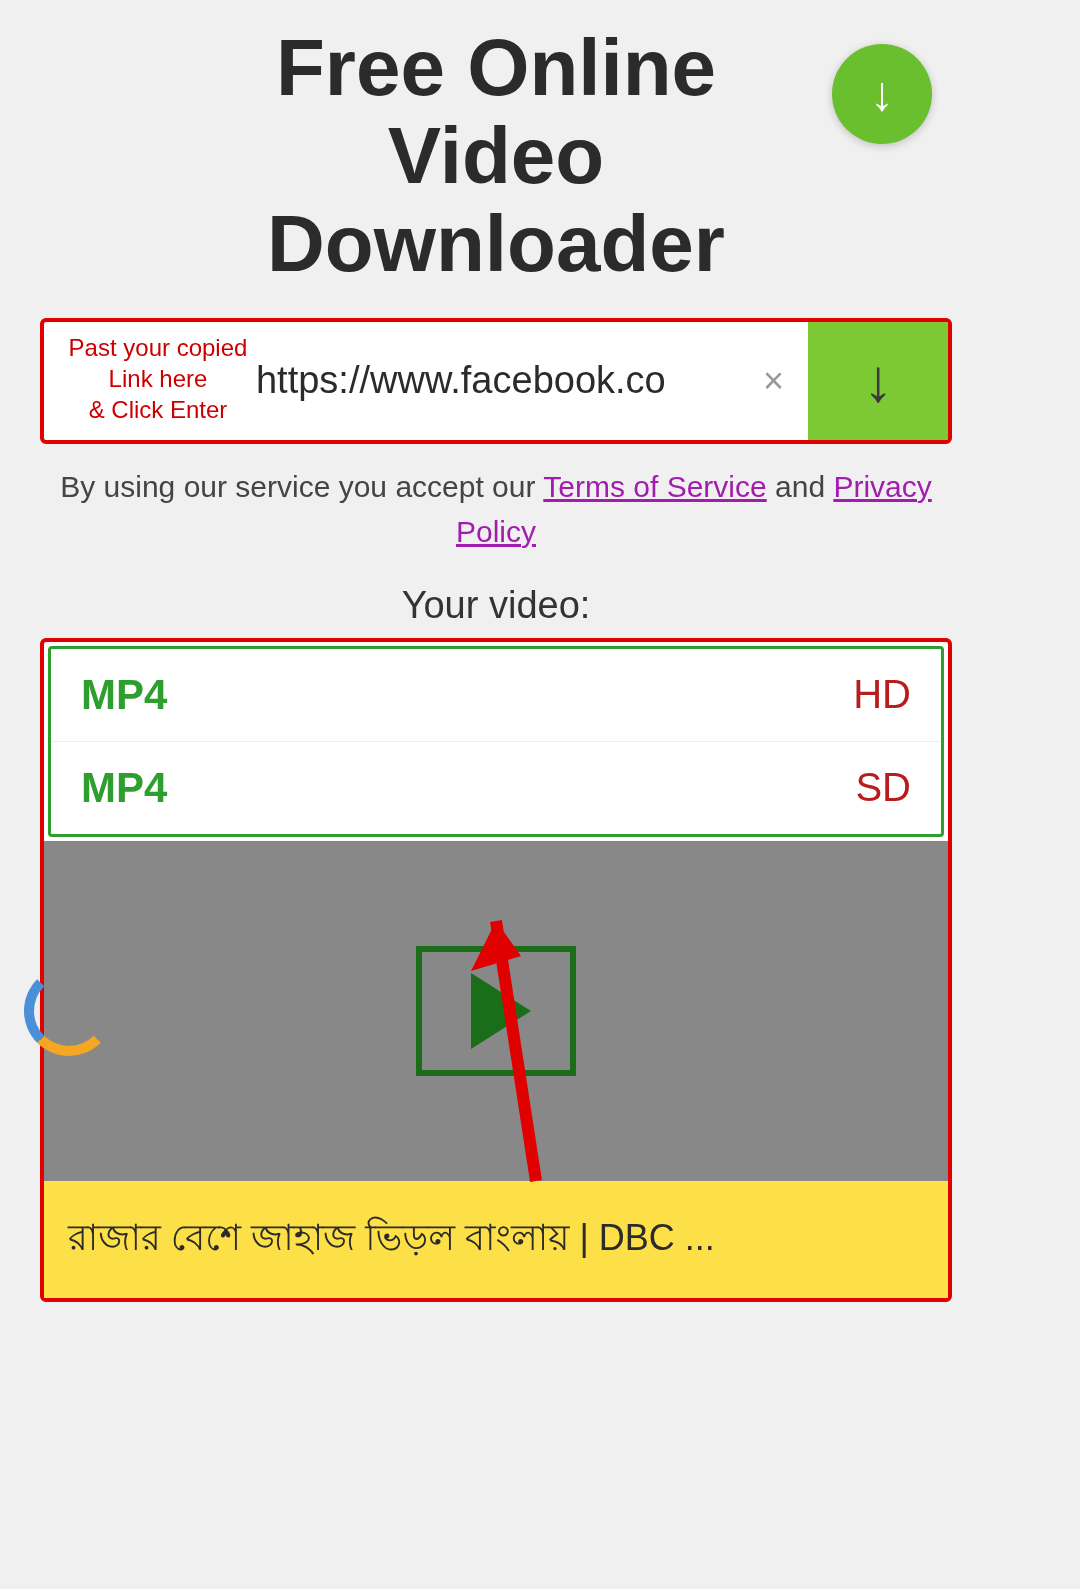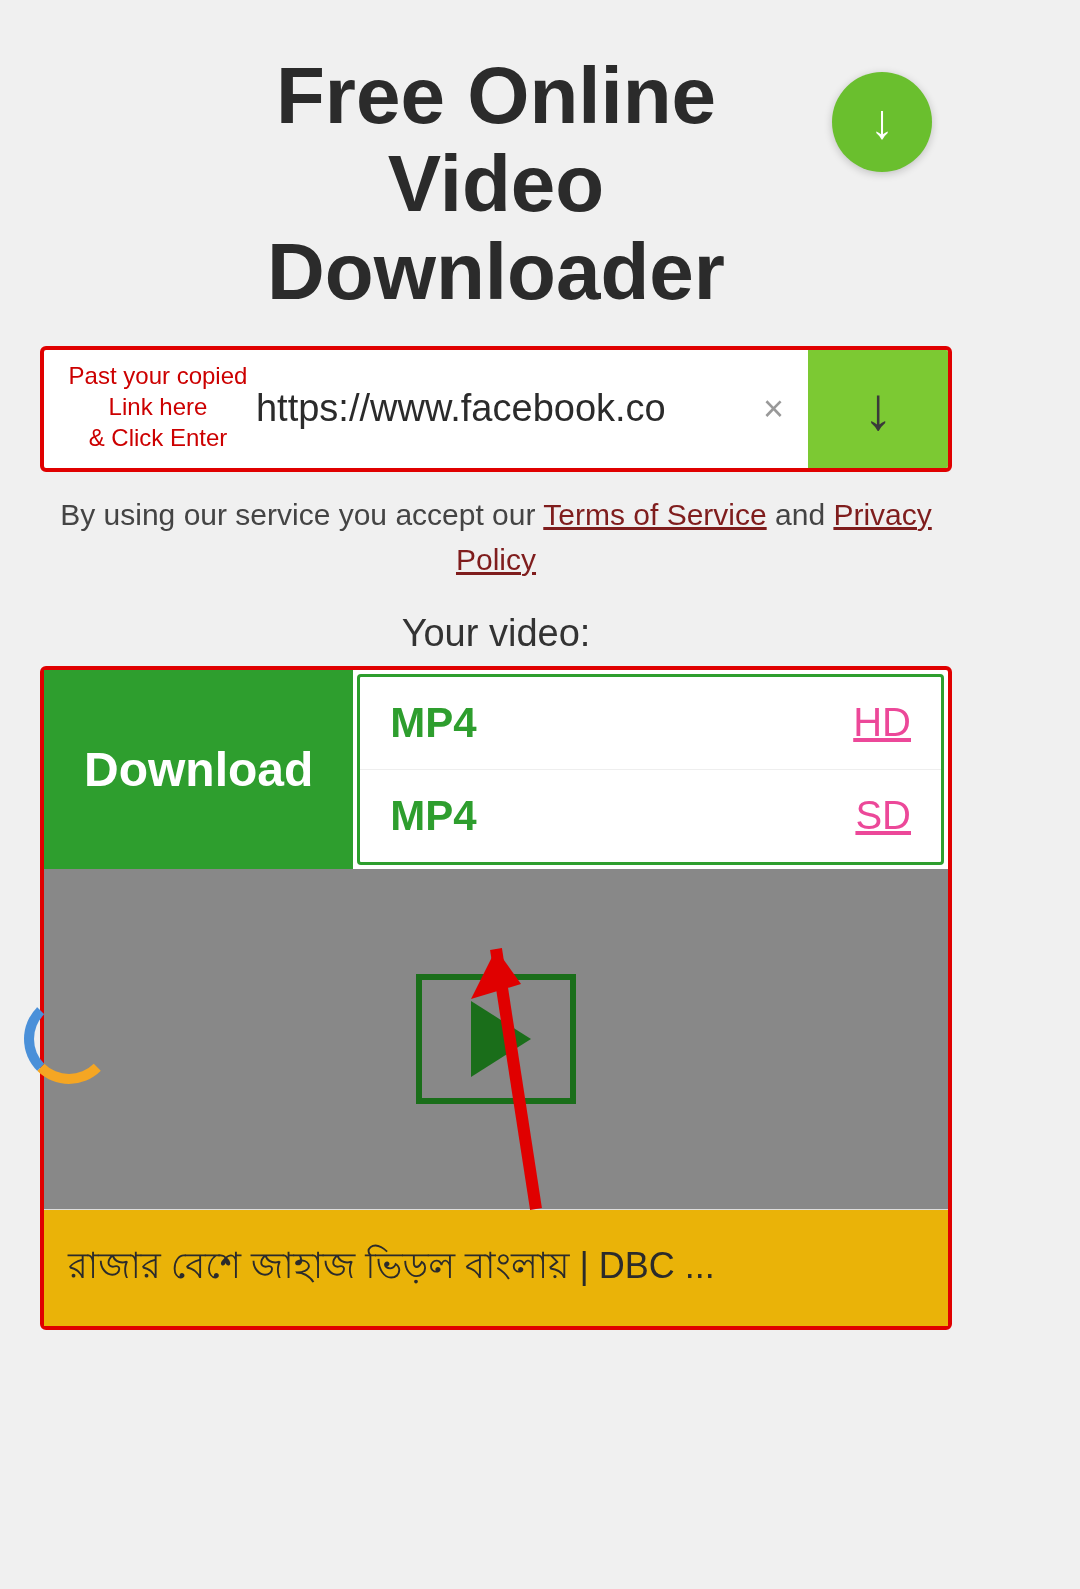--- a/index.html
+++ b/index.html
@@ -13,21 +13,21 @@
       overflow-x: hidden;
     }
 
     .page-container {
       width: 992px;
       min-height: 1589px;
       background: #f0f0f0;
       display: flex;
       flex-direction: column;
       align-items: center;
-      padding: 52px 40px 0 40px;
+      padding: 24px 40px 0 40px;
     }
 
     .header-area {
       width: 100%;
       display: flex;
       justify-content: center;
       align-items: flex-start;
       position: relative;
       margin-bottom: 30px;
     }
@@ -136,21 +136,21 @@
 
     .terms-text {
       font-size: 30px;
       color: #444;
       text-align: center;
       line-height: 1.5;
       margin-bottom: 30px;
     }
 
     .terms-text a {
-      color: #7f1d1d;
+      color: #a21caf;
       text-decoration: underline;
     }
 
     .your-video-label {
       font-size: 38px;
       color: #333;
       margin-bottom: 11px;
       text-align: center;
     }
 
@@ -209,24 +209,23 @@
       border-bottom: none;
     }
 
     .format-name {
       color: #2e9e2e;
       font-size: 42px;
       font-weight: bold;
     }
 
     .format-quality {
-      color: #ec4899;
+      color: #b91c1c;
       font-size: 40px;
       font-weight: normal;
-      text-decoration: underline;
     }
 
     .video-thumbnail-area {
       background: #888;
       height: 340px;
       position: relative;
       display: flex;
       align-items: center;
       justify-content: center;
     }
@@ -277,21 +276,21 @@
       z-index: 20;
       pointer-events: none;
     }
 
     .red-arrow-svg {
       width: 160px;
       height: 360px;
     }
 
     .video-title-bar {
-      background: #eab308;
+      background: #fde047;
       padding: 28px 24px;
       font-size: 36px;
       color: #2b2b2b;
       border-top: 1px solid #ddd;
     }
   </style>
 </head>
 <body>
 
 <div class="page-container">
@@ -325,21 +324,20 @@
 
   <p class="terms-text">
     <span>By using our service you accept our </span><a href="#">Terms of Service</a><span> and </span><a href="#">Privacy Policy</a>
   </p>
 
   <p class="your-video-label">Your video:</p>
 
   <div class="video-card">
 
     <div class="video-top-row">
-      <button class="download-green-btn">Download</button>
       <div class="format-dropdown">
         <div class="format-option">
           <span class="format-name">MP4</span>
           <span class="format-quality">HD</span>
         </div>
         <div class="format-option">
           <span class="format-name">MP4</span>
           <span class="format-quality">SD</span>
         </div>
       </div>

